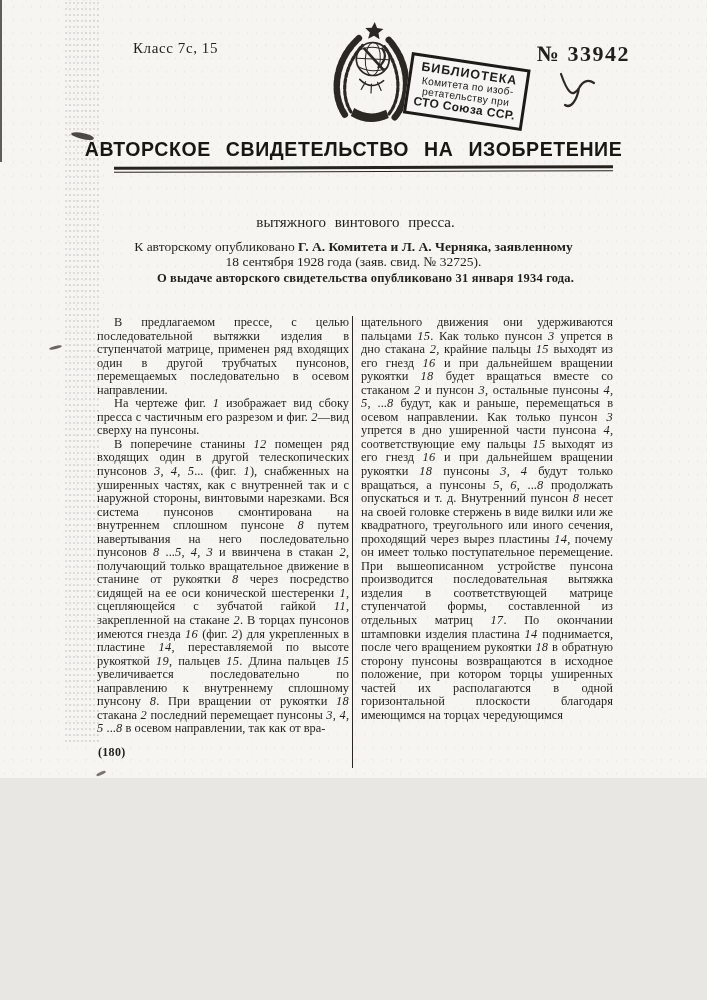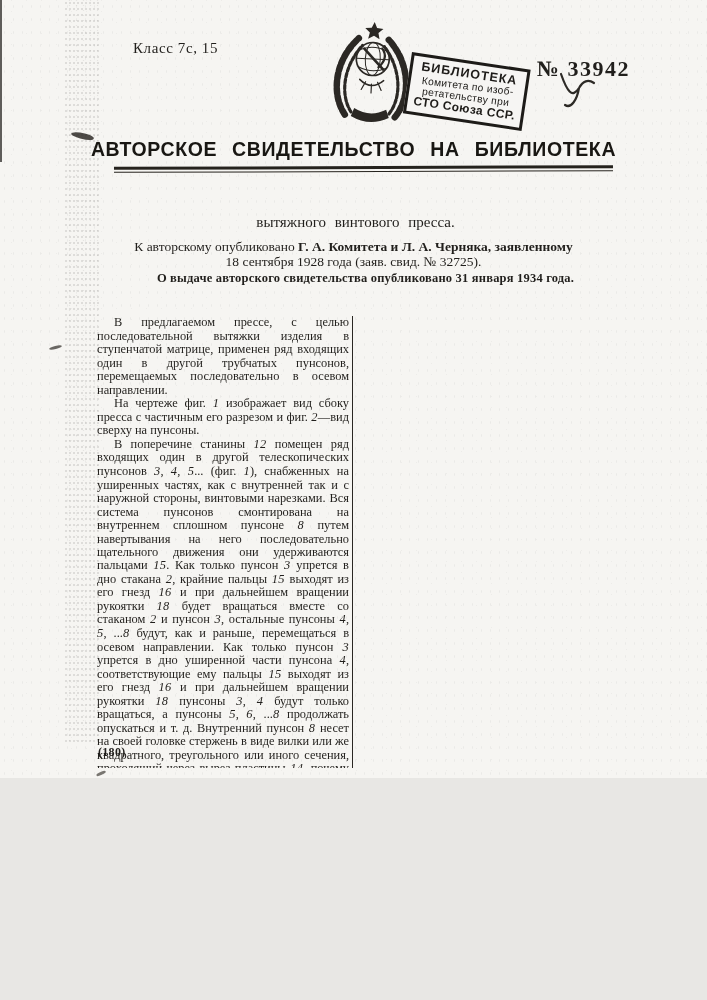--- a/index.html
+++ b/index.html
@@ -44,41 +44,41 @@
     display:flex;flex-direction:column;align-items:center;justify-content:center;
     font-family:"Liberation Sans", sans-serif;color:#1d1b18;
     padding:1px 3px;box-sizing:border-box;
   }
   .stamp .s1{font-size:12.5px;font-weight:bold;letter-spacing:1px;line-height:13px;}
   .stamp .s2,.stamp .s3{font-size:10.3px;line-height:11px;letter-spacing:.3px;}
   .stamp .s2{transform:rotate(-1.5deg);}
   .stamp .s3{transform:rotate(-1deg);}
   .stamp .s4{font-size:12px;font-weight:bold;line-height:13px;letter-spacing:.4px;}
 
-  .doc-number{position:absolute;left:537px;top:56px;font-size:22px;font-weight:bold;letter-spacing:1.5px;white-space:nowrap;}
+  .doc-number{position:absolute;left:537px;top:41px;font-size:22px;font-weight:bold;letter-spacing:1.5px;white-space:nowrap;}
   .checkmark{position:absolute;left:556px;top:70px;}
 
   .main-title{
     position:absolute;left:0;right:0;top:138px;text-align:center;
     font-family:"Liberation Sans", sans-serif;font-weight:bold;font-size:19.5px;
     letter-spacing:.6px;word-spacing:9px;color:#191713;white-space:nowrap;
   }
   .title-rule{
     position:absolute;left:114px;top:166px;width:499px;height:2px;
     border-top:3px solid #26231e;border-bottom:1.3px solid #26231e;
     transform:rotate(-0.2deg);
   }
 
   .desc-heading{position:absolute;left:0;right:0;top:191px;text-align:center;font-size:16.5px;font-weight:bold;letter-spacing:7px;}
   .desc-subject{position:absolute;left:4px;right:0;top:214px;text-align:center;font-size:15px;word-spacing:5px;}
   .attribution{position:absolute;left:0;right:0;top:240px;text-align:center;font-size:13.5px;line-height:14.5px;}
   .attribution .bold{font-weight:bold;}
   .publication{position:absolute;left:0;right:0;top:271px;text-align:center;font-size:12.5px;font-weight:bold;letter-spacing:.2px;padding-left:24px;}
 
-  .columns{position:absolute;left:97px;top:316px;width:516px;height:452px;display:flex;flex-direction:column;}
+  .columns{position:absolute;left:97px;top:316px;width:516px;height:452px;display:flex;}
   .col{width:252px;overflow:hidden;font-size:12.4px;line-height:13.55px;text-align:justify;}
   .col.left{margin-right:12px;}
   .divider{position:absolute;left:255px;top:0;width:1.2px;height:452px;background:#2a2723;}
   .para{margin:0;}
   .para.indent{text-indent:17px;}
   .para i{font-style:italic;letter-spacing:.3px;}
 
   .page-number{position:absolute;left:98px;top:745px;font-size:12px;font-weight:bold;letter-spacing:.3px;}
 </style>
 </head>
@@ -124,21 +124,21 @@
   </div>
 
   <div class="doc-number">№ 33942</div>
 
   <div class="checkmark">
     <svg width="52" height="44" viewBox="0 0 52 44" aria-hidden="true">
       <path d="M5 4 C 11 21, 16 29, 23 18 C 27 11, 32 9, 38 13 M23 18 C 21 30, 15 39, 9 35" stroke="#2d2a26" stroke-width="2.2" fill="none" stroke-linecap="round"></path>
     </svg>
   </div>
 
-  <div class="main-title">АВТОРСКОЕ СВИДЕТЕЛЬСТВО НА БИБЛИОТЕКА</div>
+  <div class="main-title">АВТОРСКОЕ СВИДЕТЕЛЬСТВО НА ИЗОБРЕТЕНИЕ</div>
   <div class="title-rule"></div>
 
   <div class="desc-subject">вытяжного винтового пресса.</div>
 
   <div class="attribution">
     <div><span>К авторскому опубликовано </span><span class="bold">Г. А. Комитета и Л. А. Черняка, заявленному</span></div>
     <div>18 сентября 1928 года (заяв. свид. № 32725).</div>
   </div>
 
   <div class="publication">О выдаче авторского свидетельства опубликовано 31 января 1934 года.</div>

